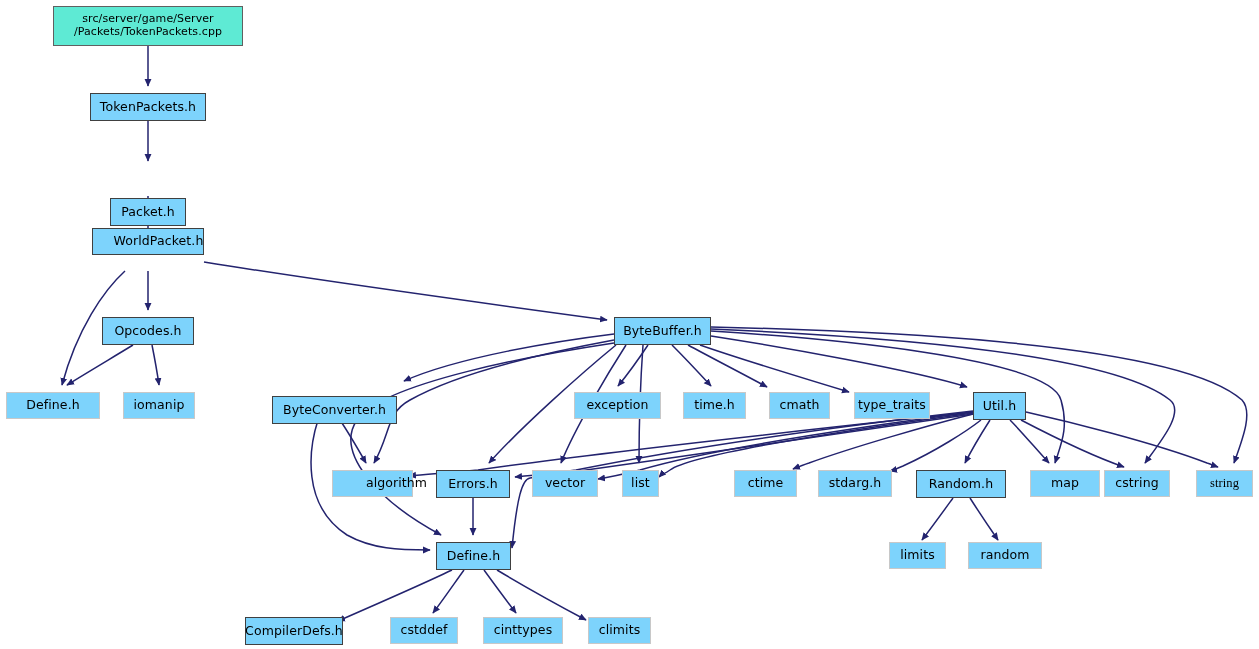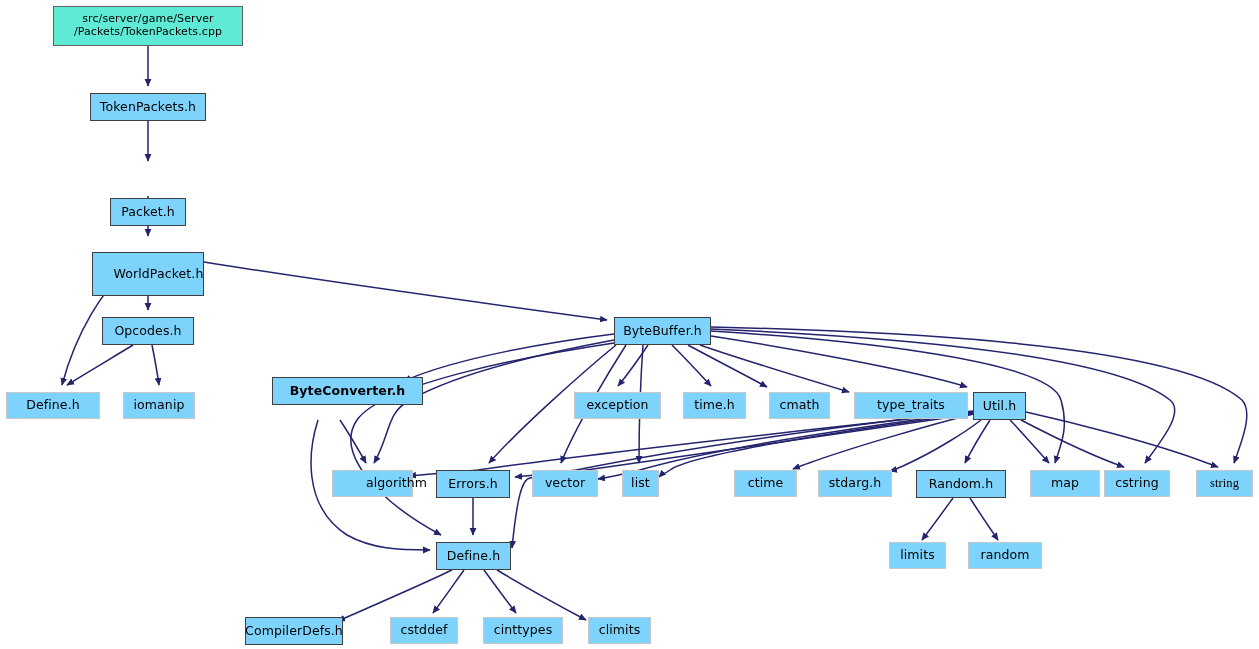--- a/index.html
+++ b/index.html
@@ -69,30 +69,30 @@
         <path d="M464,570 C456,581 443,600 433,613" marker-end="url(#arrow)"></path>
         <path d="M484,570 C492,581 506,600 516,613" marker-end="url(#arrow)"></path>
         <path d="M497,570 C517,582 556,604 586,620" marker-end="url(#arrow)"></path>
       </g>
   </svg>
   <div id="node-layer">
       <div class="node root" style="left: 53px; top: 6px; width: 190px; height: 40px;">src/server/game/Server
 /Packets/TokenPackets.cpp</div>
       <div class="node hdr" style="left: 90px; top: 93px; width: 116px; height: 28px;">TokenPackets.h</div>
       <div class="node hdr" style="left: 110px; top: 168px; width: 76px; height: 28px; margin-top: 30px;">Packet.h</div>
-      <div class="node hdr" style="left: 92px; top: 252px; width: 112px; height: 44px; padding-left: 21px;">WorldPacket.h</div>
+      <div class="node hdr" style="left: 92px; top: 228px; width: 112px; height: 27px; padding-left: 21px;">WorldPacket.h</div>
       <div class="node hdr" style="left: 102px; top: 317px; width: 92px; height: 28px;">Opcodes.h</div>
       <div class="node sys" style="left: 6px; top: 392px; width: 94px; height: 27px;">Define.h</div>
       <div class="node sys" style="left: 123px; top: 392px; width: 72px; height: 27px;">iomanip</div>
       <div class="node hdr" style="left: 614px; top: 317px; width: 97px; height: 28px;">ByteBuffer.h</div>
-      <div class="node hdr" style="left: 272px; top: 377px; width: 151px; height: 28px; font-weight: bold;">ByteConverter.h</div>
+      <div class="node hdr" style="left: 272px; top: 396px; width: 125px; height: 28px;">ByteConverter.h</div>
       <div class="node sys" style="left: 574px; top: 392px; width: 87px; height: 27px;">exception</div>
       <div class="node sys" style="left: 683px; top: 392px; width: 63px; height: 27px;">time.h</div>
       <div class="node sys" style="left: 769px; top: 392px; width: 61px; height: 27px;">cmath</div>
-      <div class="node sys" style="left: 854px; top: 392px; width: 114px; height: 27px;">type_traits</div>
+      <div class="node sys" style="left: 854px; top: 392px; width: 76px; height: 27px;">type_traits</div>
       <div class="node hdr" style="left: 973px; top: 392px; width: 53px; height: 28px;">Util.h</div>
       <div class="node sys" style="left: 332px; top: 470px; width: 81px; height: 27px; padding-left: 48px;">algorithm</div>
       <div class="node hdr" style="left: 436px; top: 470px; width: 74px; height: 28px;">Errors.h</div>
       <div class="node sys" style="left: 532px; top: 470px; width: 66px; height: 27px;">vector</div>
       <div class="node sys" style="left: 622px; top: 470px; width: 37px; height: 27px;">list</div>
       <div class="node sys" style="left: 734px; top: 470px; width: 63px; height: 27px;">ctime</div>
       <div class="node sys" style="left: 818px; top: 470px; width: 74px; height: 27px;">stdarg.h</div>
       <div class="node hdr" style="left: 916px; top: 470px; width: 90px; height: 28px;">Random.h</div>
       <div class="node sys" style="left: 1030px; top: 470px; width: 70px; height: 27px;">map</div>
       <div class="node sys" style="left: 1104px; top: 470px; width: 66px; height: 27px;">cstring</div>

